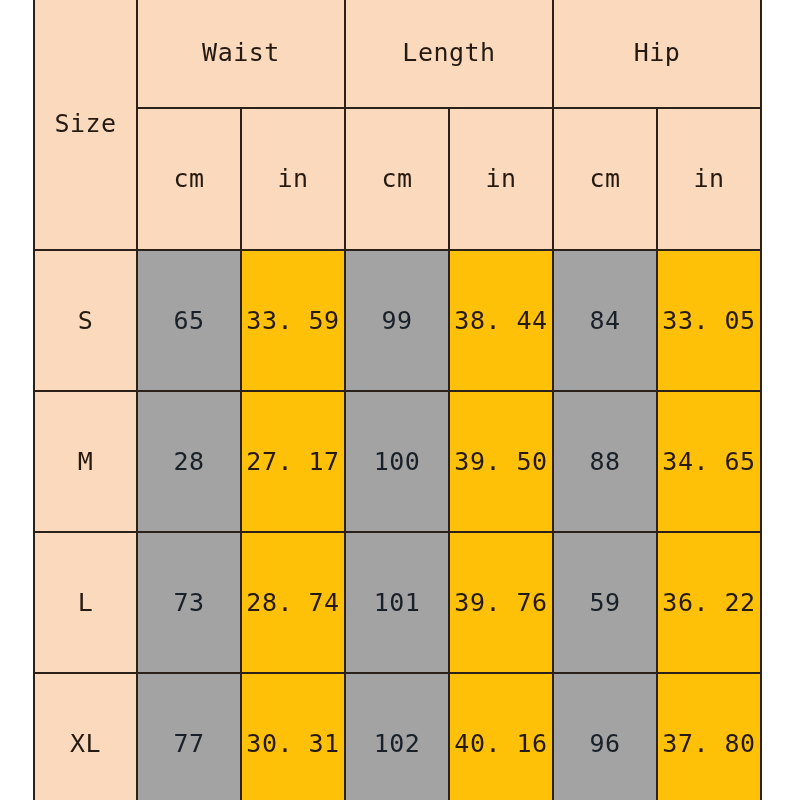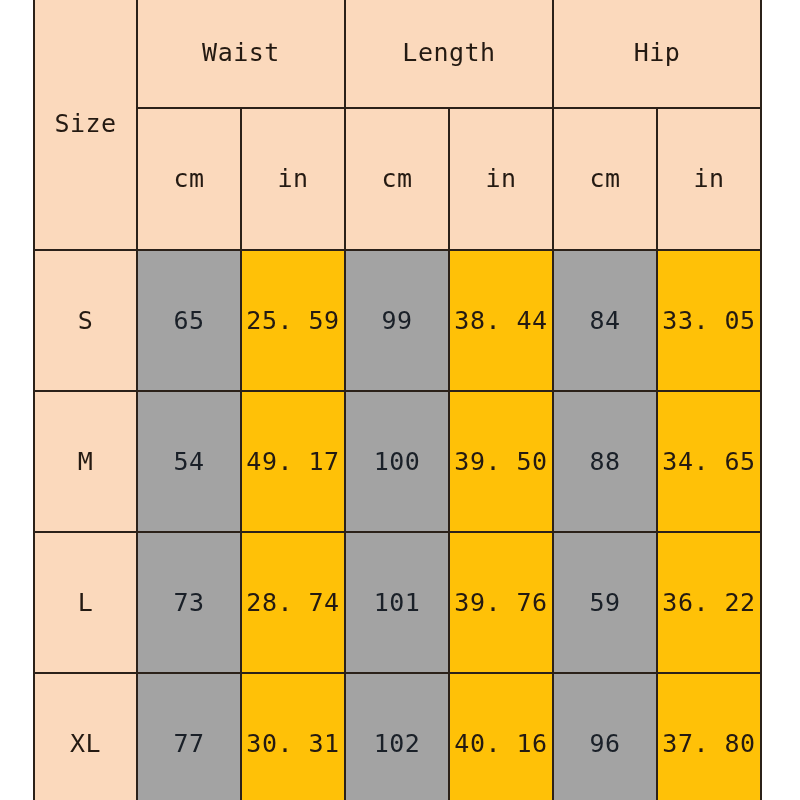--- a/index.html
+++ b/index.html
@@ -112,31 +112,31 @@
         <td class="cell-header">cm</td>
         <td class="cell-header">in</td>
 
         <td class="cell-header">cm</td>
         <td class="cell-header">in</td>
       </tr>
 
       <tr class="row-data">
         <td class="cell-size">S</td>
         <td class="cell-cm">65</td>
-        <td class="cell-in">25. 59</td>
+        <td class="cell-in">33. 59</td>
         <td class="cell-cm">99</td>
         <td class="cell-in">38. 44</td>
         <td class="cell-cm">84</td>
         <td class="cell-in">33. 05</td>
       </tr>
 
       <tr class="row-data">
         <td class="cell-size">M</td>
-        <td class="cell-cm">54</td>
-        <td class="cell-in">49. 17</td>
+        <td class="cell-cm">28</td>
+        <td class="cell-in">27. 17</td>
         <td class="cell-cm">100</td>
         <td class="cell-in">39. 50</td>
         <td class="cell-cm">88</td>
         <td class="cell-in">34. 65</td>
       </tr>
 
       <tr class="row-data">
         <td class="cell-size">L</td>
         <td class="cell-cm">73</td>
         <td class="cell-in">28. 74</td>

